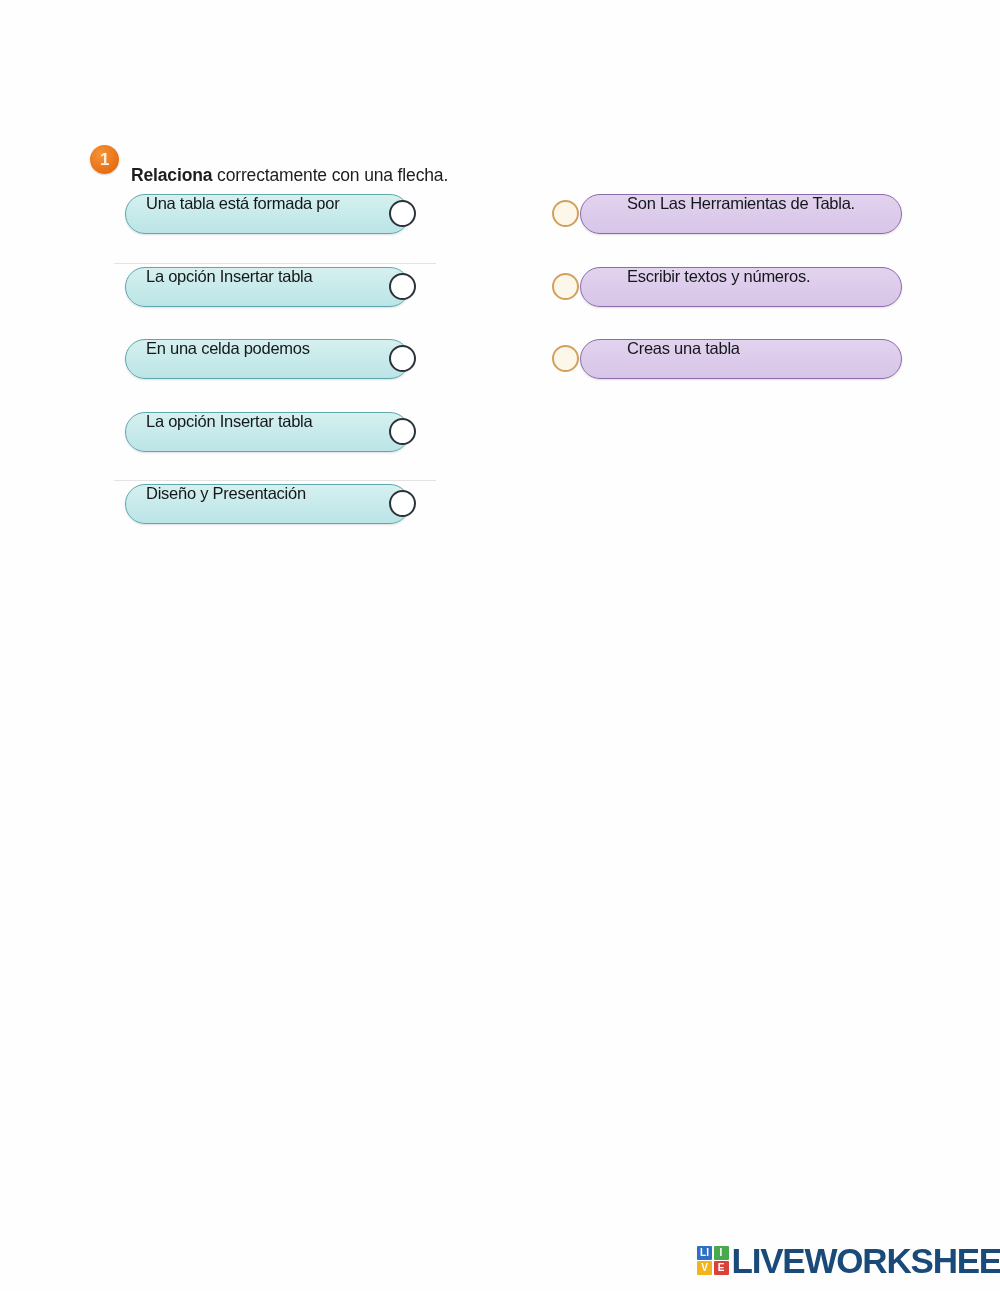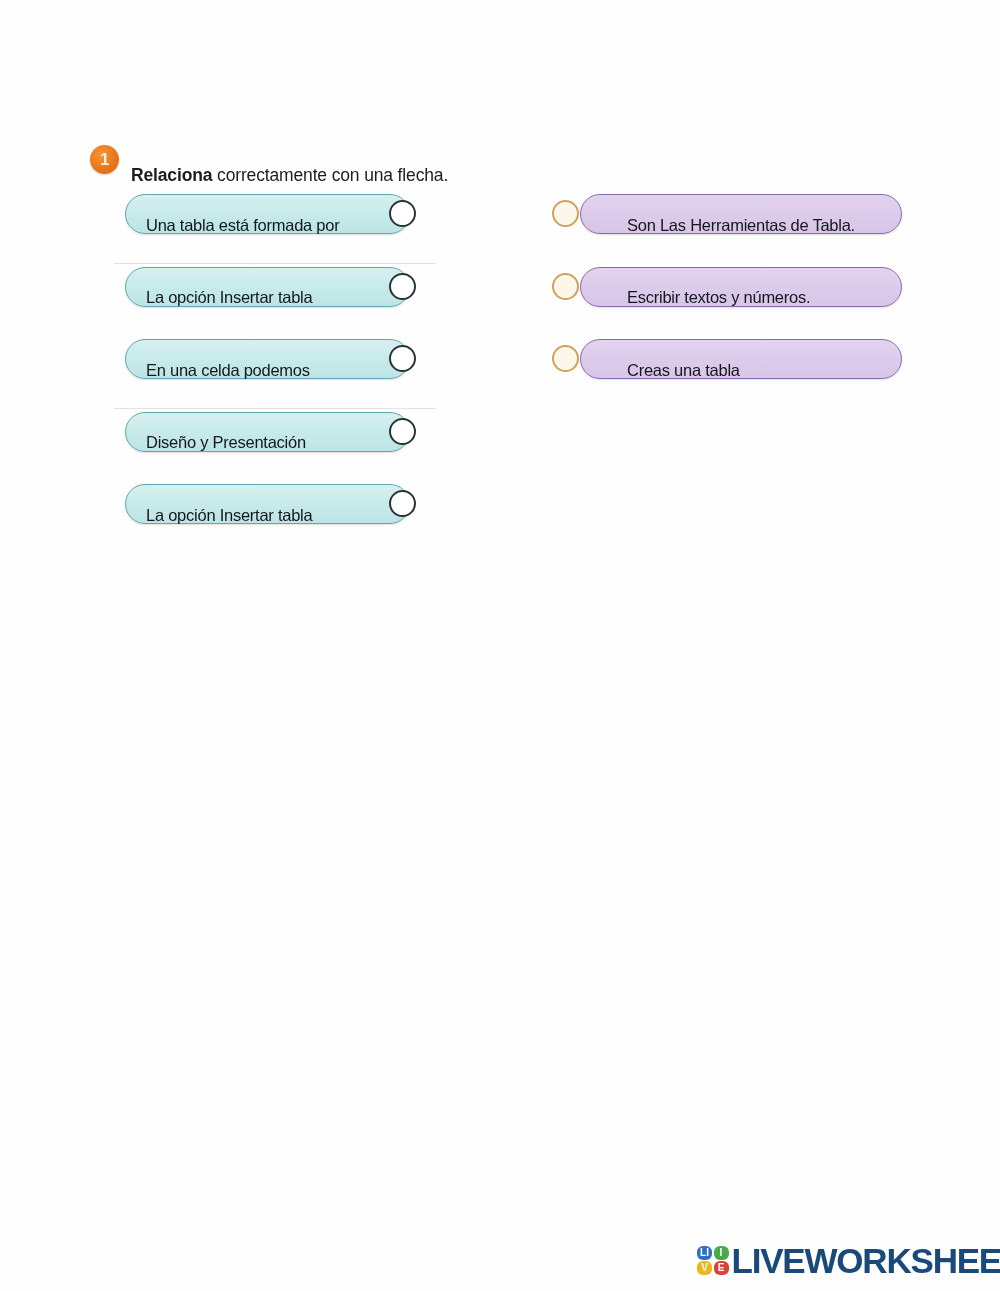--- a/index.html
+++ b/index.html
@@ -81,21 +81,21 @@
     background: #e3e3e3;
   }
 
   
   .pill {
     position: absolute;
     top: 4px;
     height: 40px;
     border-radius: 21px;
     display: flex;
-    align-items: flex-end;
+    align-items: flex-start;
     box-sizing: border-box;
   }
 
   .pill.left-pill {
     left: 0;
     width: 285px;
     background: linear-gradient(180deg, #d6f0ef 0%, #c7eaea 52%, #bce4e6 100%);
     border: 1.6px solid #5fa8ad;
     padding-left: 20px;
     padding-right: 42px;
@@ -155,21 +155,21 @@
     grid-template-rows: repeat(2, 14px);
     gap: 1.5px;
   }
   .logo-blocks span {
     display: flex;
     align-items: center;
     justify-content: center;
     color: #ffffff;
     font-size: 10px;
     font-weight: 700;
-    border-radius: 6px;
+    border-radius: 1px;
     line-height: 1;
     font-family: "Liberation Sans", sans-serif;
   }
   .blk-l { background: #2f6fc4; }
   .blk-i { background: #4aa84f; }
   .blk-v { background: #f0b51e; }
   .blk-e { background: #d9413a; }
 
   .logo-wordmark {
     font-size: 35px;
@@ -210,30 +210,30 @@
     </div>
 
     <div class="pair-row">
       <div class="pill left-pill">
         <span class="pill-text">En una celda podemos</span>
       </div>
       <div class="dot left-dot"></div>
     </div>
 
     <div class="pair-row">
+      <div class="pill left-pill">
+        <span class="pill-text">La opción Insertar tabla</span>
+      </div>
+      <div class="dot left-dot"></div>
+    </div>
+
+    <div class="pair-row">
       <div class="rule-line"></div>
       <div class="pill left-pill">
         <span class="pill-text">Diseño y Presentación</span>
-      </div>
-      <div class="dot left-dot"></div>
-    </div>
-
-    <div class="pair-row">
-      <div class="pill left-pill">
-        <span class="pill-text">La opción Insertar tabla</span>
       </div>
       <div class="dot left-dot"></div>
     </div>
 
   </div>
 
   <div class="column right">
 
     <div class="pair-row">
       <div class="pill right-pill">

